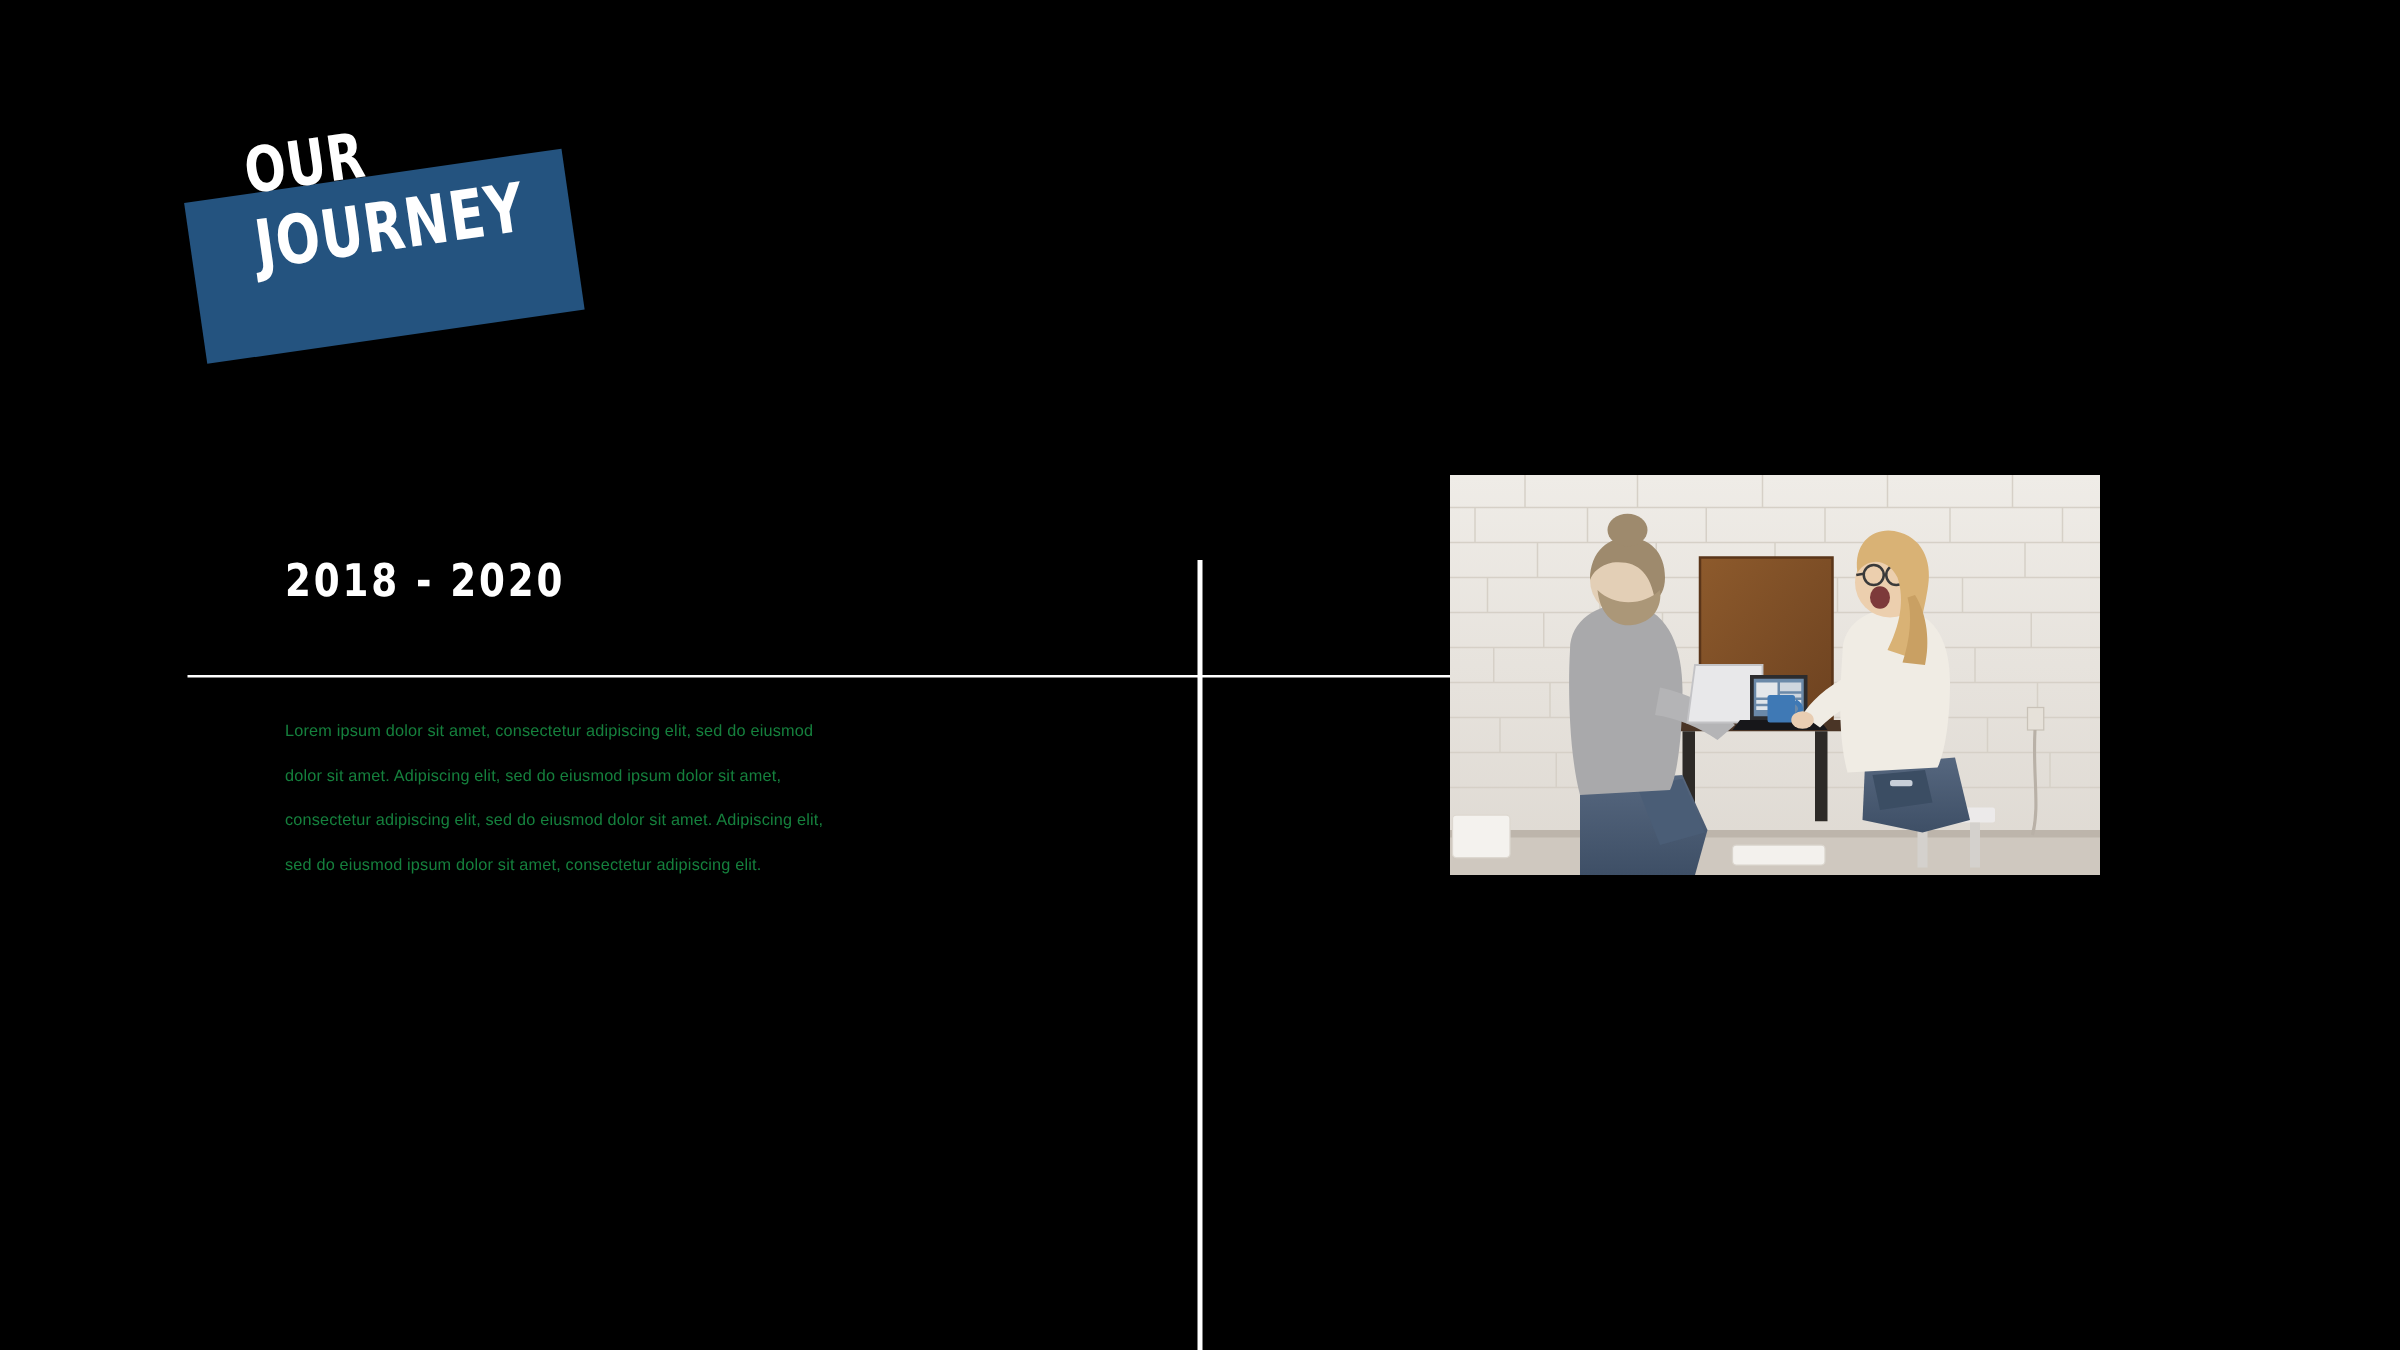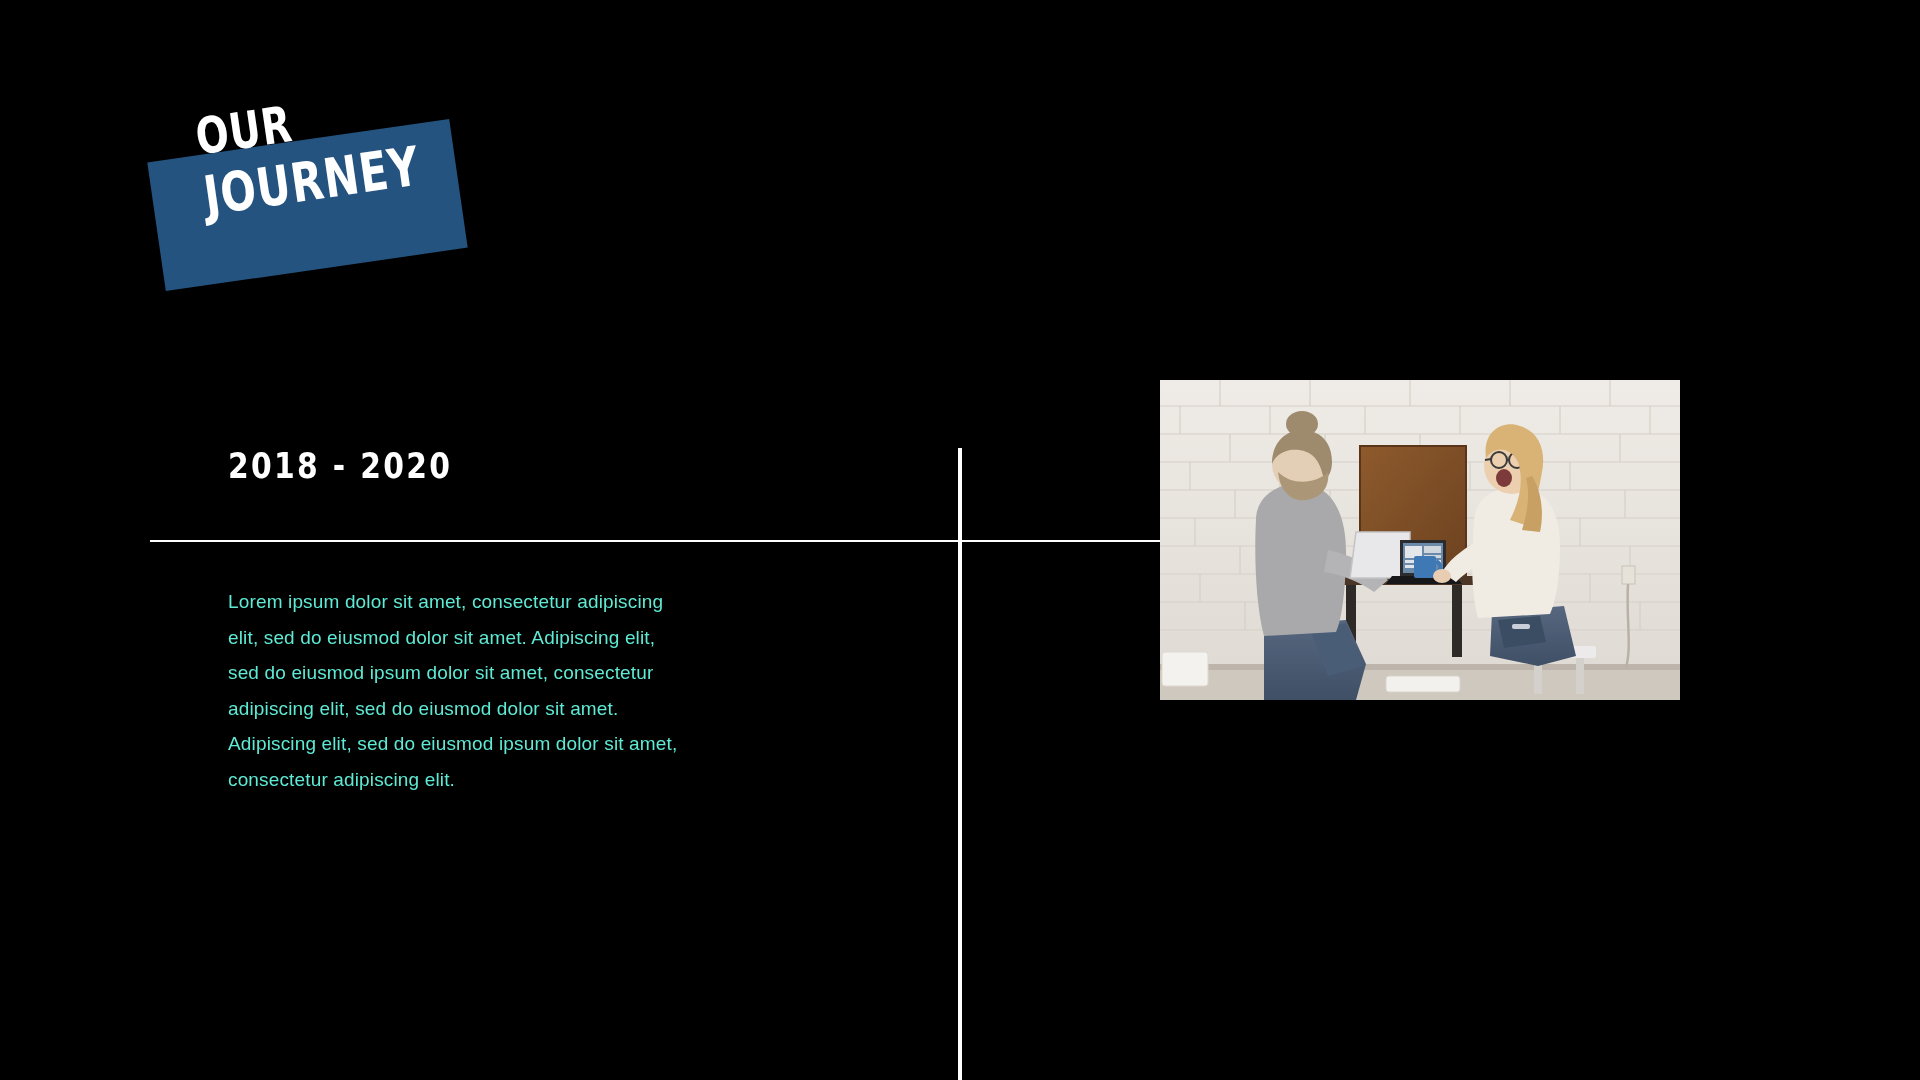--- a/index.html
+++ b/index.html
@@ -89,24 +89,24 @@
     font-weight: 700;
     font-size: 36px;
     letter-spacing: 2.5px;
     transform: scaleX(0.92);
     transform-origin: left top;
     white-space: nowrap;
   }
   .body-copy {
     position: absolute;
     left: 228px;
-    top: 584px;
+    top: 567px;
     width: 450px;
-    color: #5eead4;
-    font-size: 19px;
+    color: #15803d;
+    font-size: 13px;
     line-height: 35.6px;
     letter-spacing: 0.15px;
   }
 
   
   .photo {
     position: absolute;
     left: 1160px;
     top: 380px;
     width: 520px;

